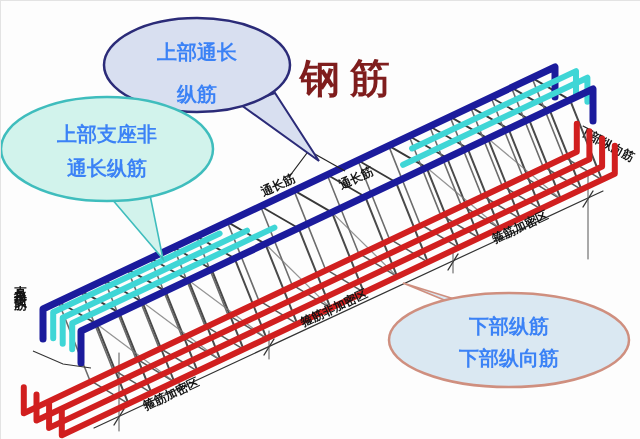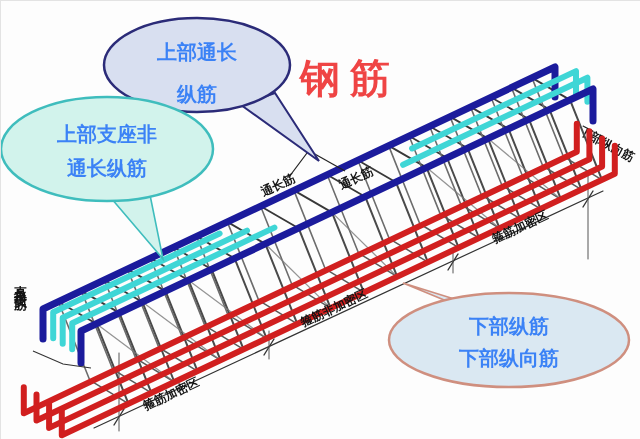--- a/index.html
+++ b/index.html
@@ -11,21 +11,21 @@
   svg.draw{position:absolute;left:0;top:0;z-index:1;}
   .lbl{
     position:absolute;color:#141414;font-weight:bold;white-space:nowrap;
     z-index:2;line-height:14px;font-size:12px;text-align:center;width:120px;
   }
   .under{z-index:0;}
   .rot-neg{transform:rotate(-25deg);}
   .rot-pos{transform:rotate(28deg);}
   .title{
     position:absolute;z-index:2;font-size:40px;font-weight:600;
-    letter-spacing:10px;color:#ef4444;line-height:46px;white-space:nowrap;
+    letter-spacing:10px;color:#7f1d1d;line-height:46px;white-space:nowrap;
   }
   .bubtxt{
     position:absolute;z-index:2;font-size:20px;font-weight:bold;
     color:#3b82f6;width:220px;text-align:center;line-height:30px;white-space:nowrap;
   }
   .vert{
     position:absolute;z-index:2;writing-mode:vertical-rl;
     font-size:13px;font-weight:bold;letter-spacing:3px;color:#141414;
   }
 </style>

